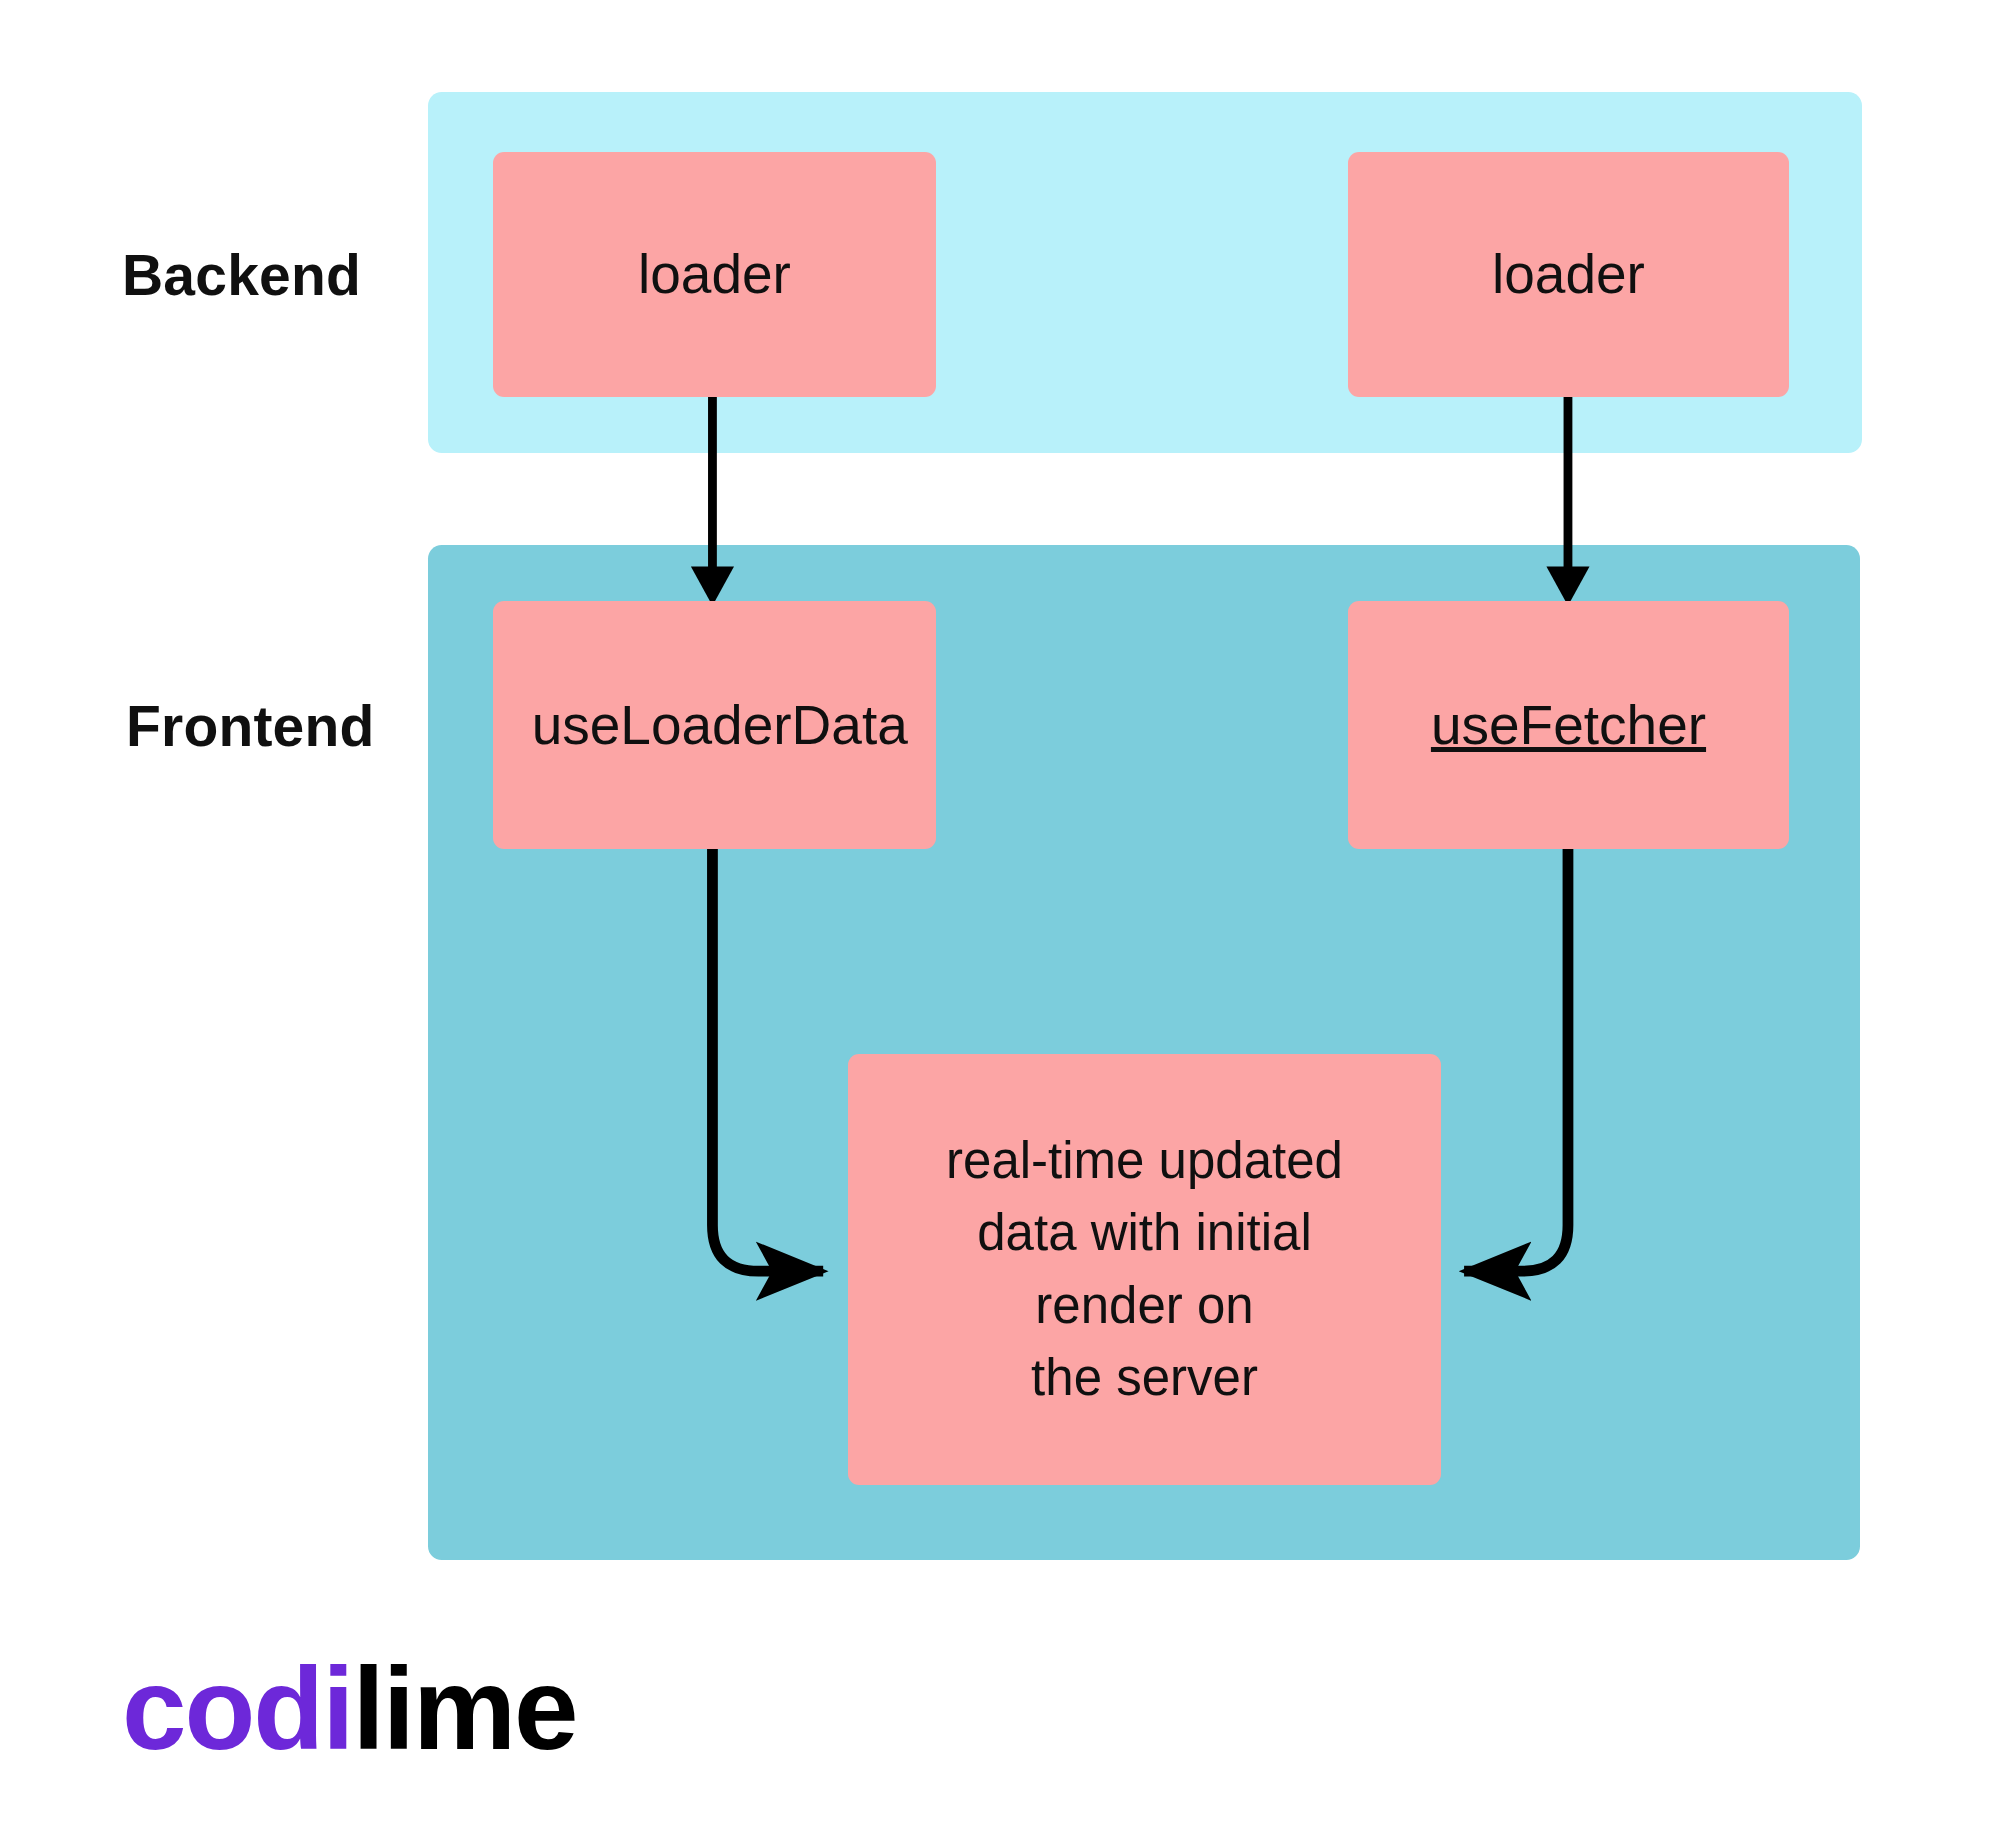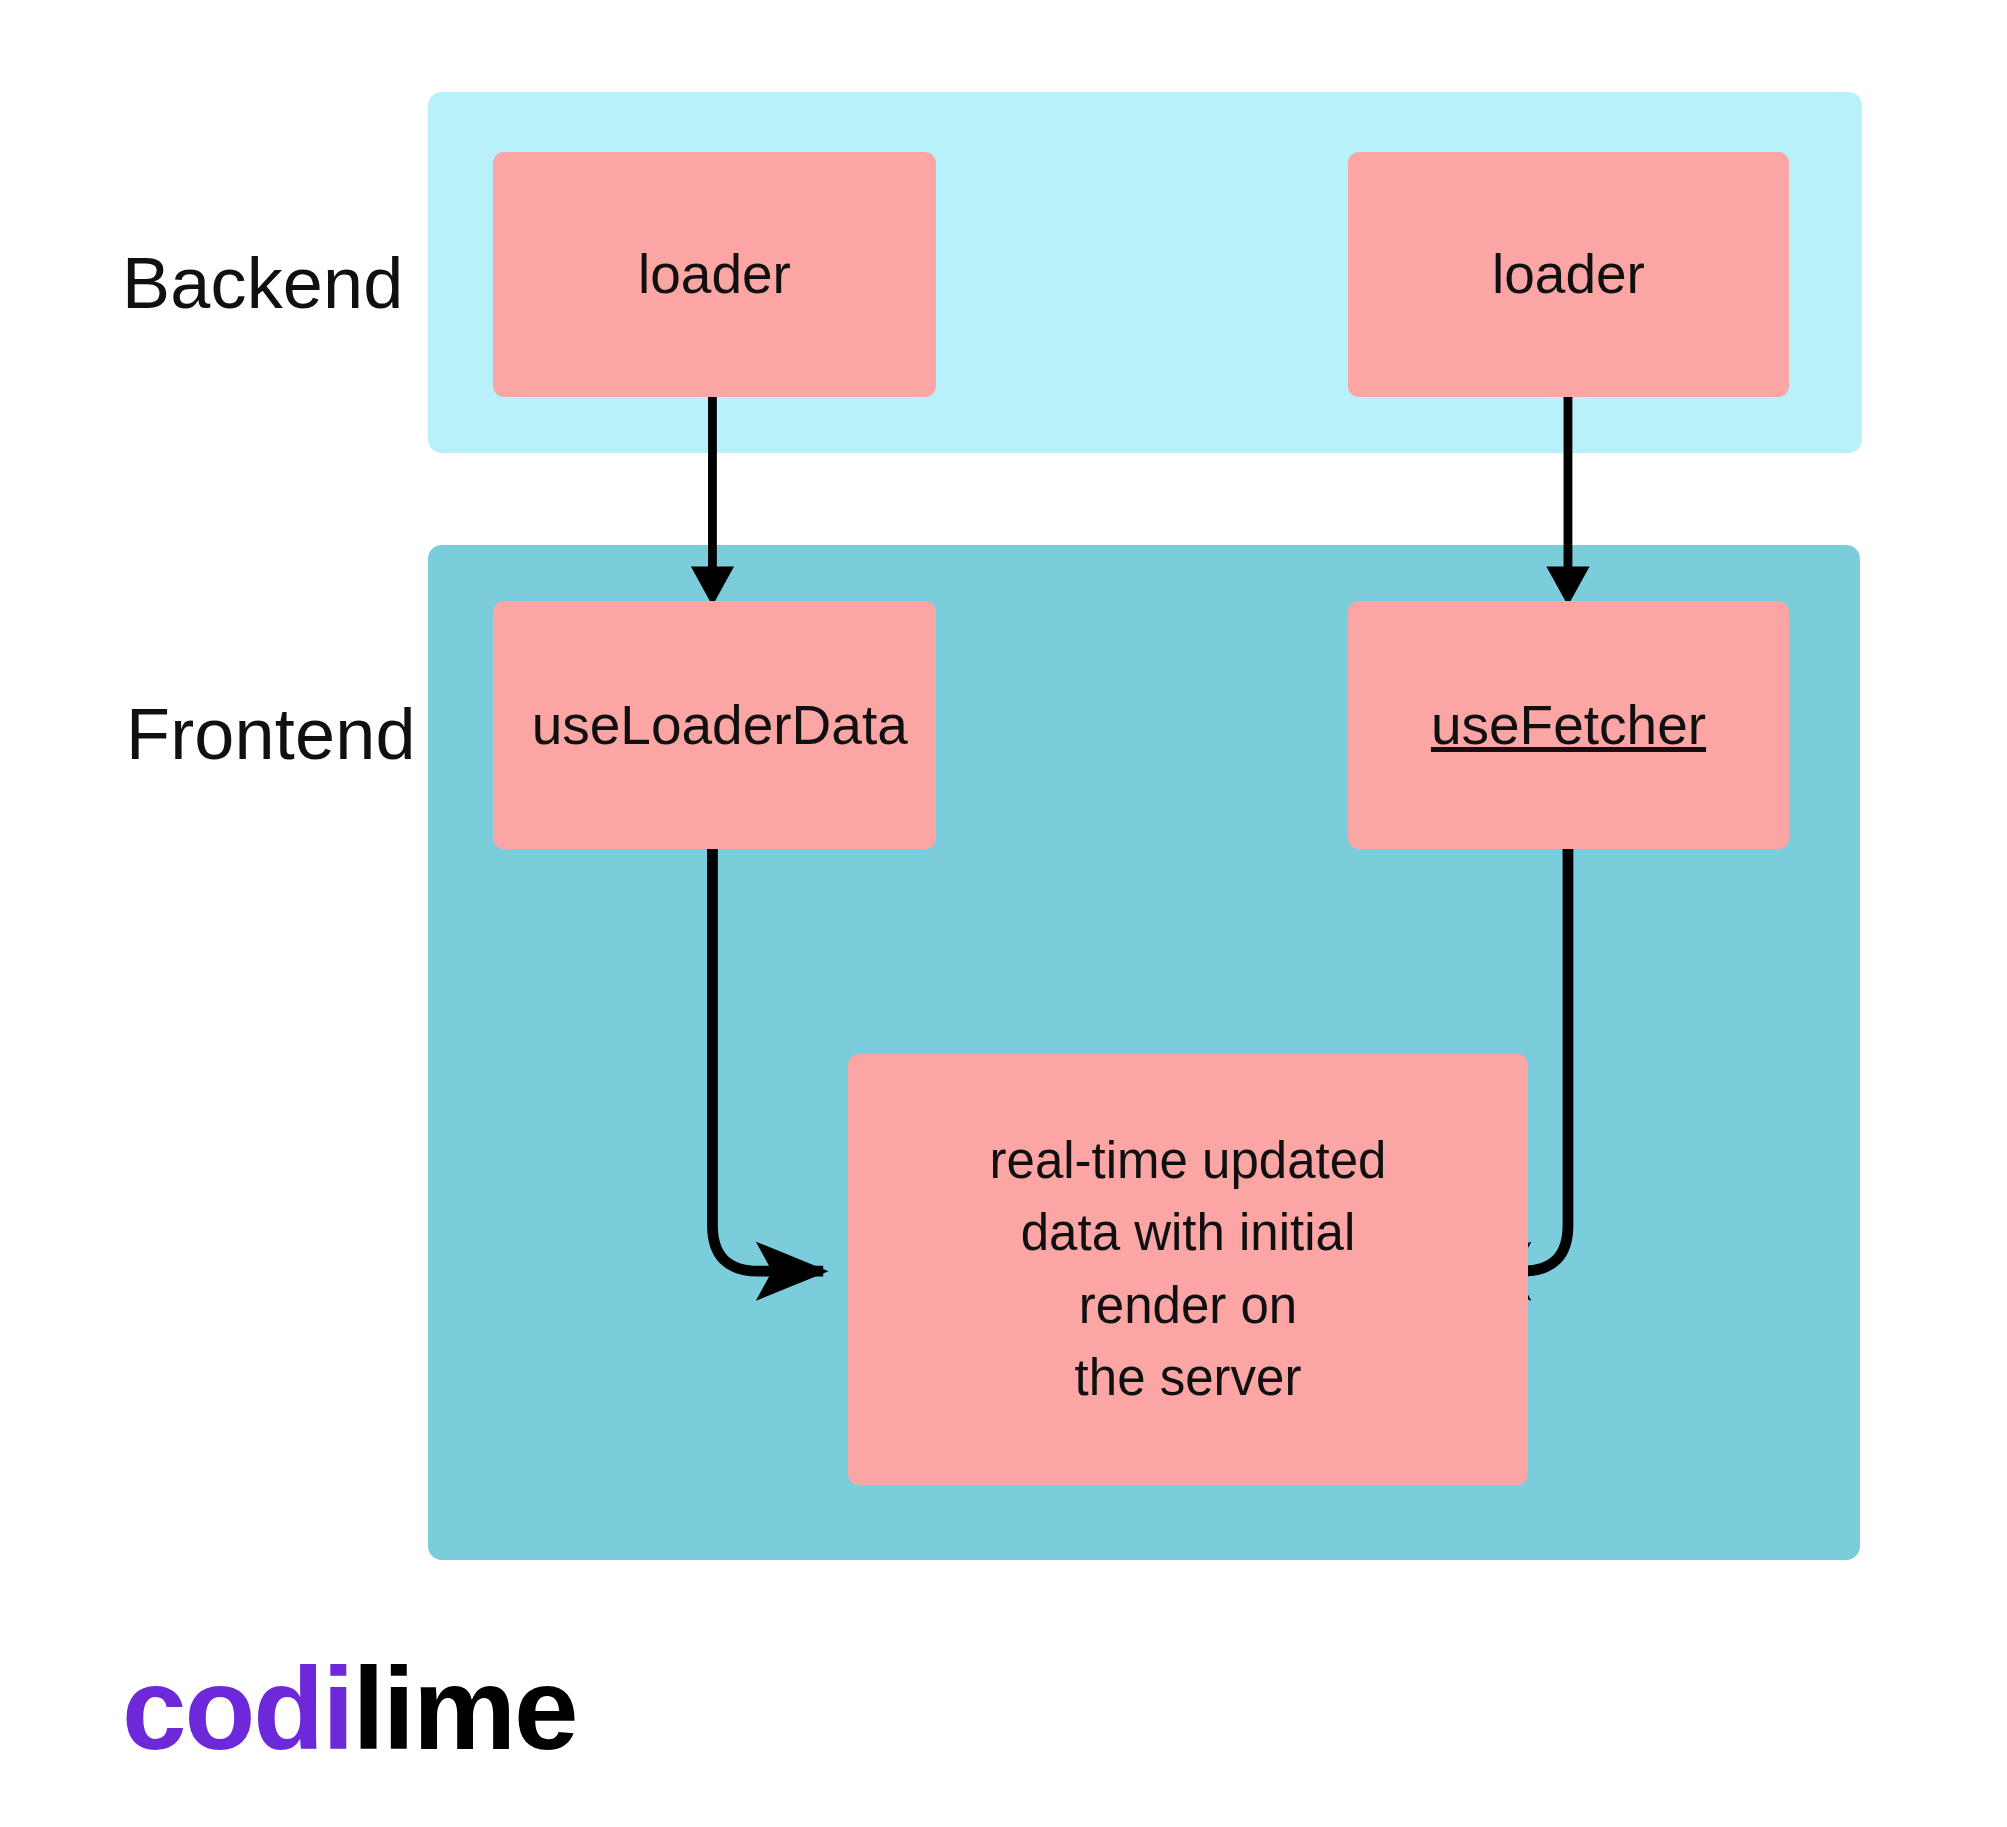--- a/index.html
+++ b/index.html
@@ -13,23 +13,23 @@
   #canvas {
     position: relative;
     width: 2007px;
     height: 1828px;
     background: #ffffff;
   }
 
   
   .tier-label {
     position: absolute;
-    font-size: 72px;
+    font-size: 57px;
     color: #101010;
-    font-weight: 400;
+    font-weight: 700;
     letter-spacing: 0.2px;
     white-space: nowrap;
     line-height: 1;
   }
   #label-backend  { left: 122px; top: 247px; }
   #label-frontend { left: 126px; top: 698px; }
 
   
   .panel {
     position: absolute;
@@ -59,21 +59,21 @@
     font-size: 55px;
     line-height: 1.28;
     padding: 9.8px 17.6px;
     z-index: 3;
   }
   #node-loader-left   { left: 493px;  top: 152px; width: 443px; height: 245px; }
   #node-loader-right  { left: 1348px; top: 152px; width: 441px; height: 245px; }
   #node-useloaderdata { left: 493px;  top: 601px; width: 443px; height: 248px; padding-left: 28px; }
   #node-usefetcher    { left: 1348px; top: 601px; width: 441px; height: 248px; text-decoration: underline; }
   #node-realtime {
-    left: 848px; top: 1054px; width: 680px; height: 431px;
+    left: 848px; top: 1054px; width: 593px; height: 431px;
     font-size: 51px; line-height: 1.42;
   }
   #node-realtime .line { display: block; }
 
   
   #connectors {
     position: absolute;
     left: 0; top: 0;
     width: 2007px; height: 1828px;
     z-index: 2;

